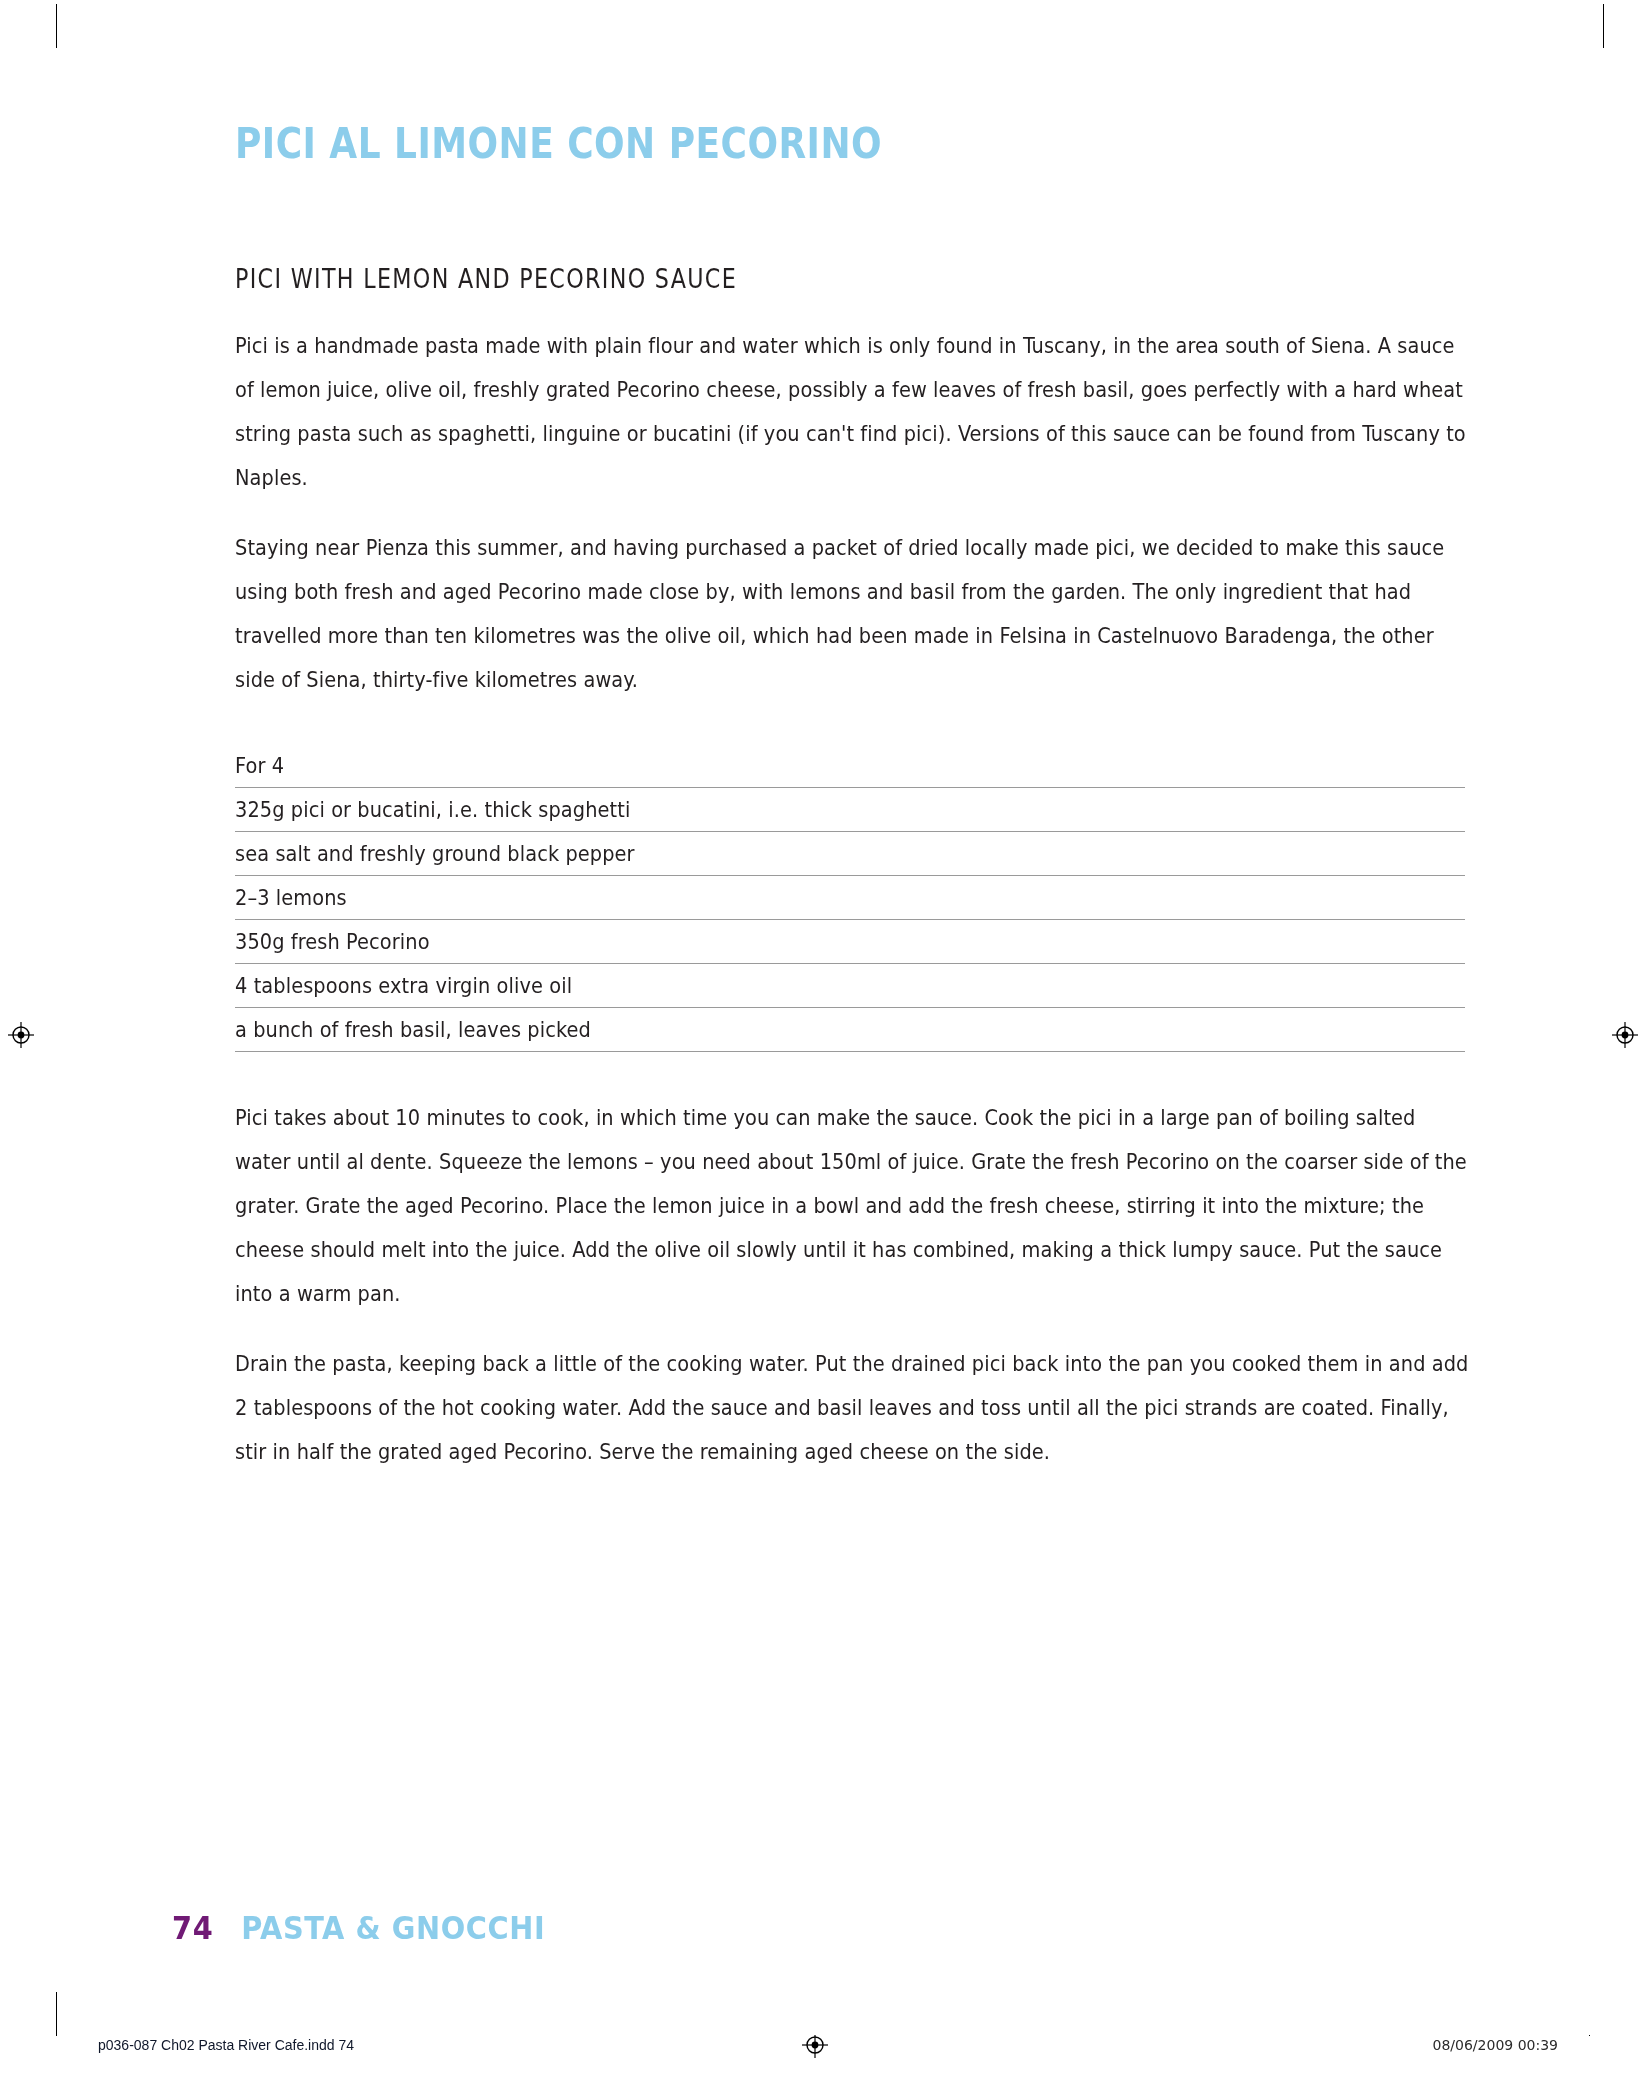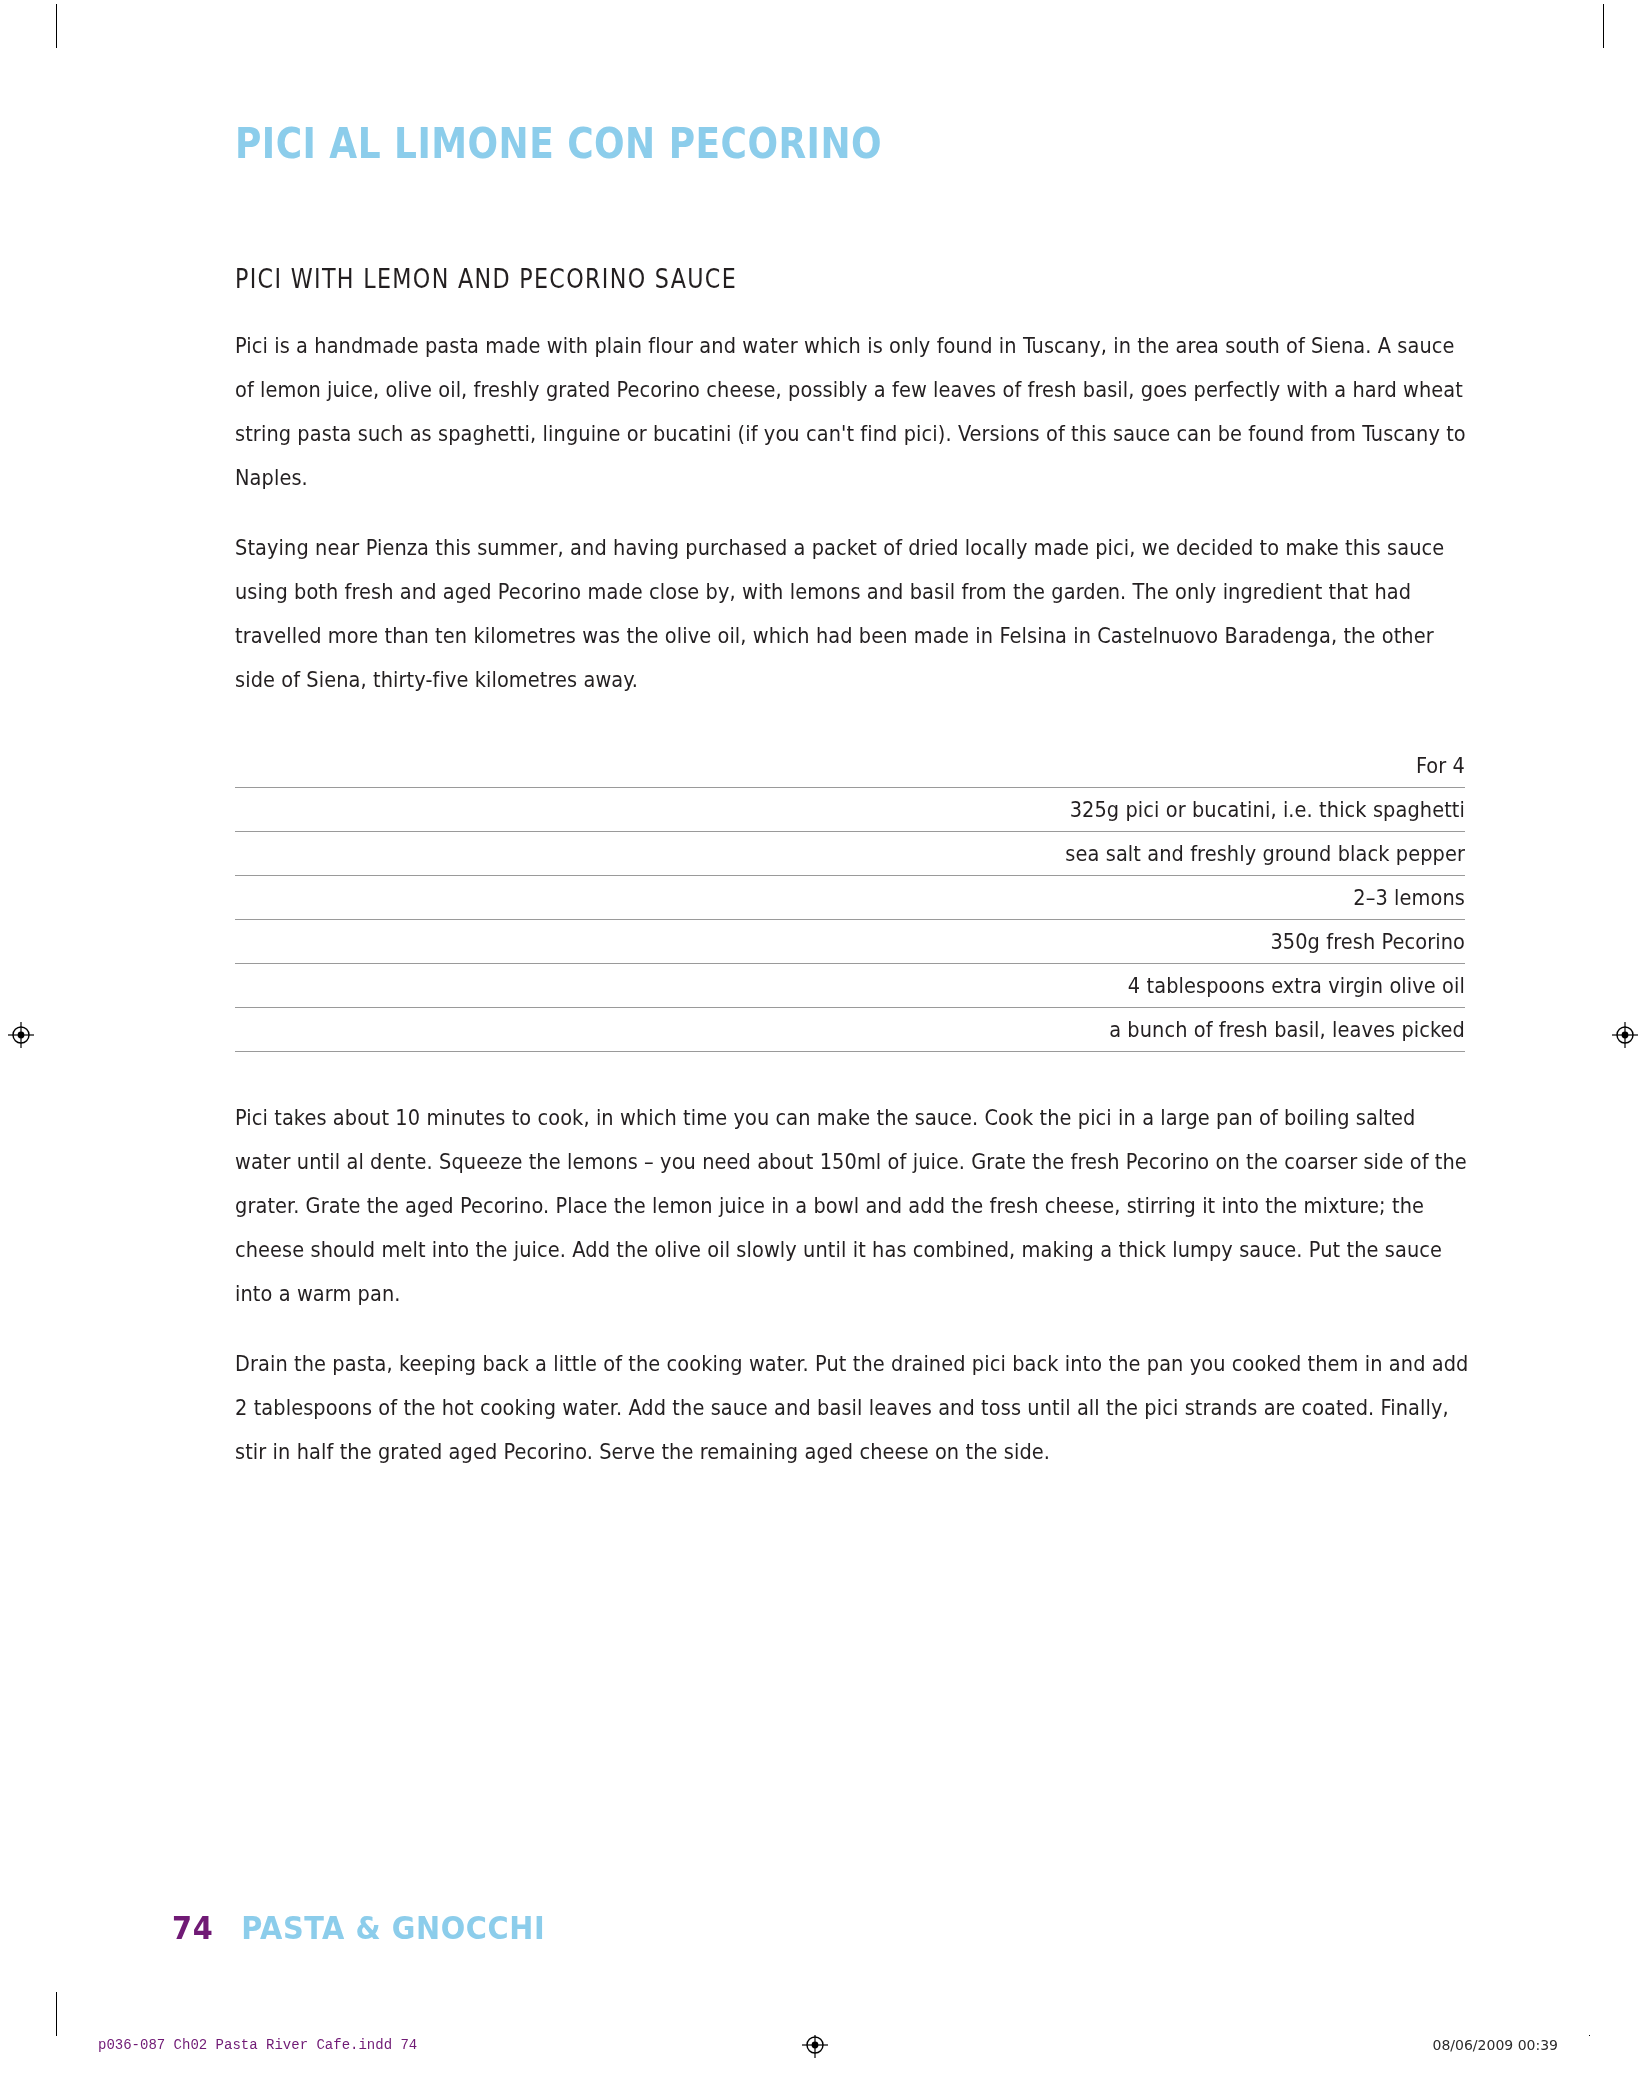--- a/index.html
+++ b/index.html
@@ -80,21 +80,20 @@
     color: #231f20;
     margin: 0 0 26px 0;
     text-align: left;
     letter-spacing: 0.1px;
   }
 
   .ingredients {
     margin: 42px 0 44px 0;
     border-collapse: collapse;
     width: 1230px;
-    text-align: right;
   }
   .ingredients .ing-row {
     font-family: "DejaVu Sans Condensed", "Liberation Sans Narrow", "Liberation Sans", sans-serif;
     font-size: 21.5px;
     line-height: 43px;
     color: #231f20;
     border-bottom: 1px solid #9a9a9a;
     padding: 0;
     letter-spacing: 0.1px;
   }
@@ -115,23 +114,23 @@
     letter-spacing: 0.6px;
     white-space: nowrap;
   }
   .folio .num { color: #701a75; }
   .folio .chapter { color: #8ccdeb; margin-left: 28px; }
 
   .slug-left {
     position: absolute;
     left: 98px;
     top: 2037px;
-    font-family: Liberation Mono, monospace;
+    font-family: Liberation Sans, sans-serif;
     font-size: 14px;
-    color: #701a75;
+    color: #0f172a;
     white-space: nowrap;
   }
   .slug-right {
     position: absolute;
     right: 88px;
     top: 2037px;
     font-family: "DejaVu Sans", sans-serif;
     font-size: 14px;
     color: #2b2b2b;
     white-space: nowrap;

